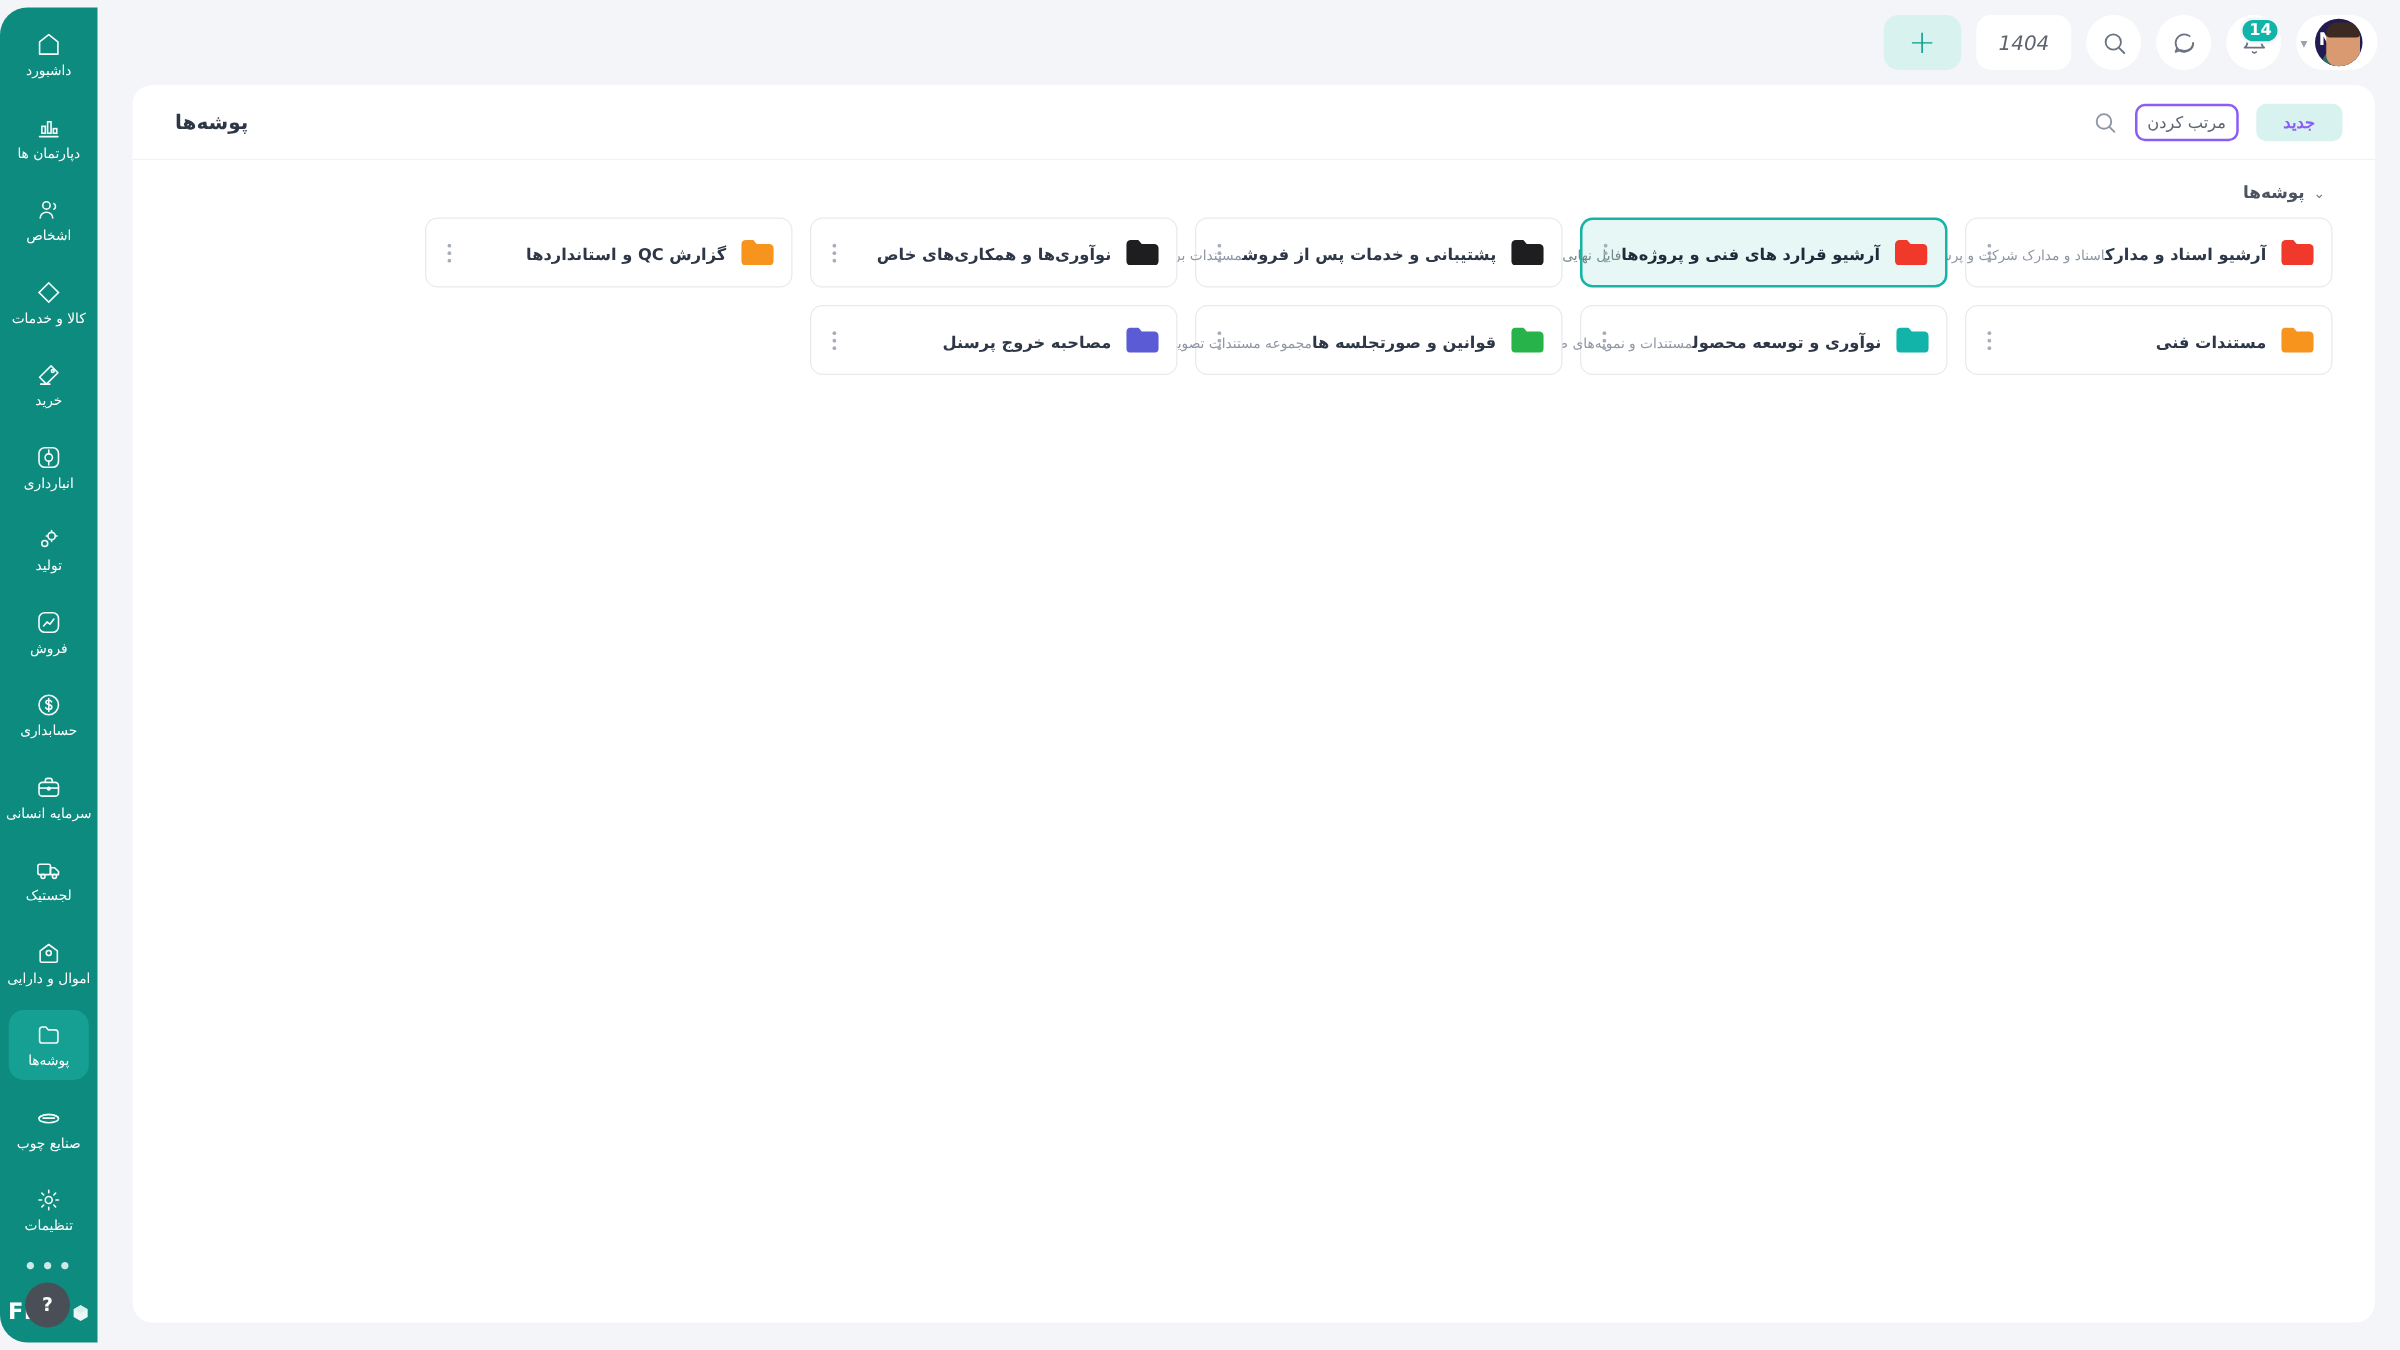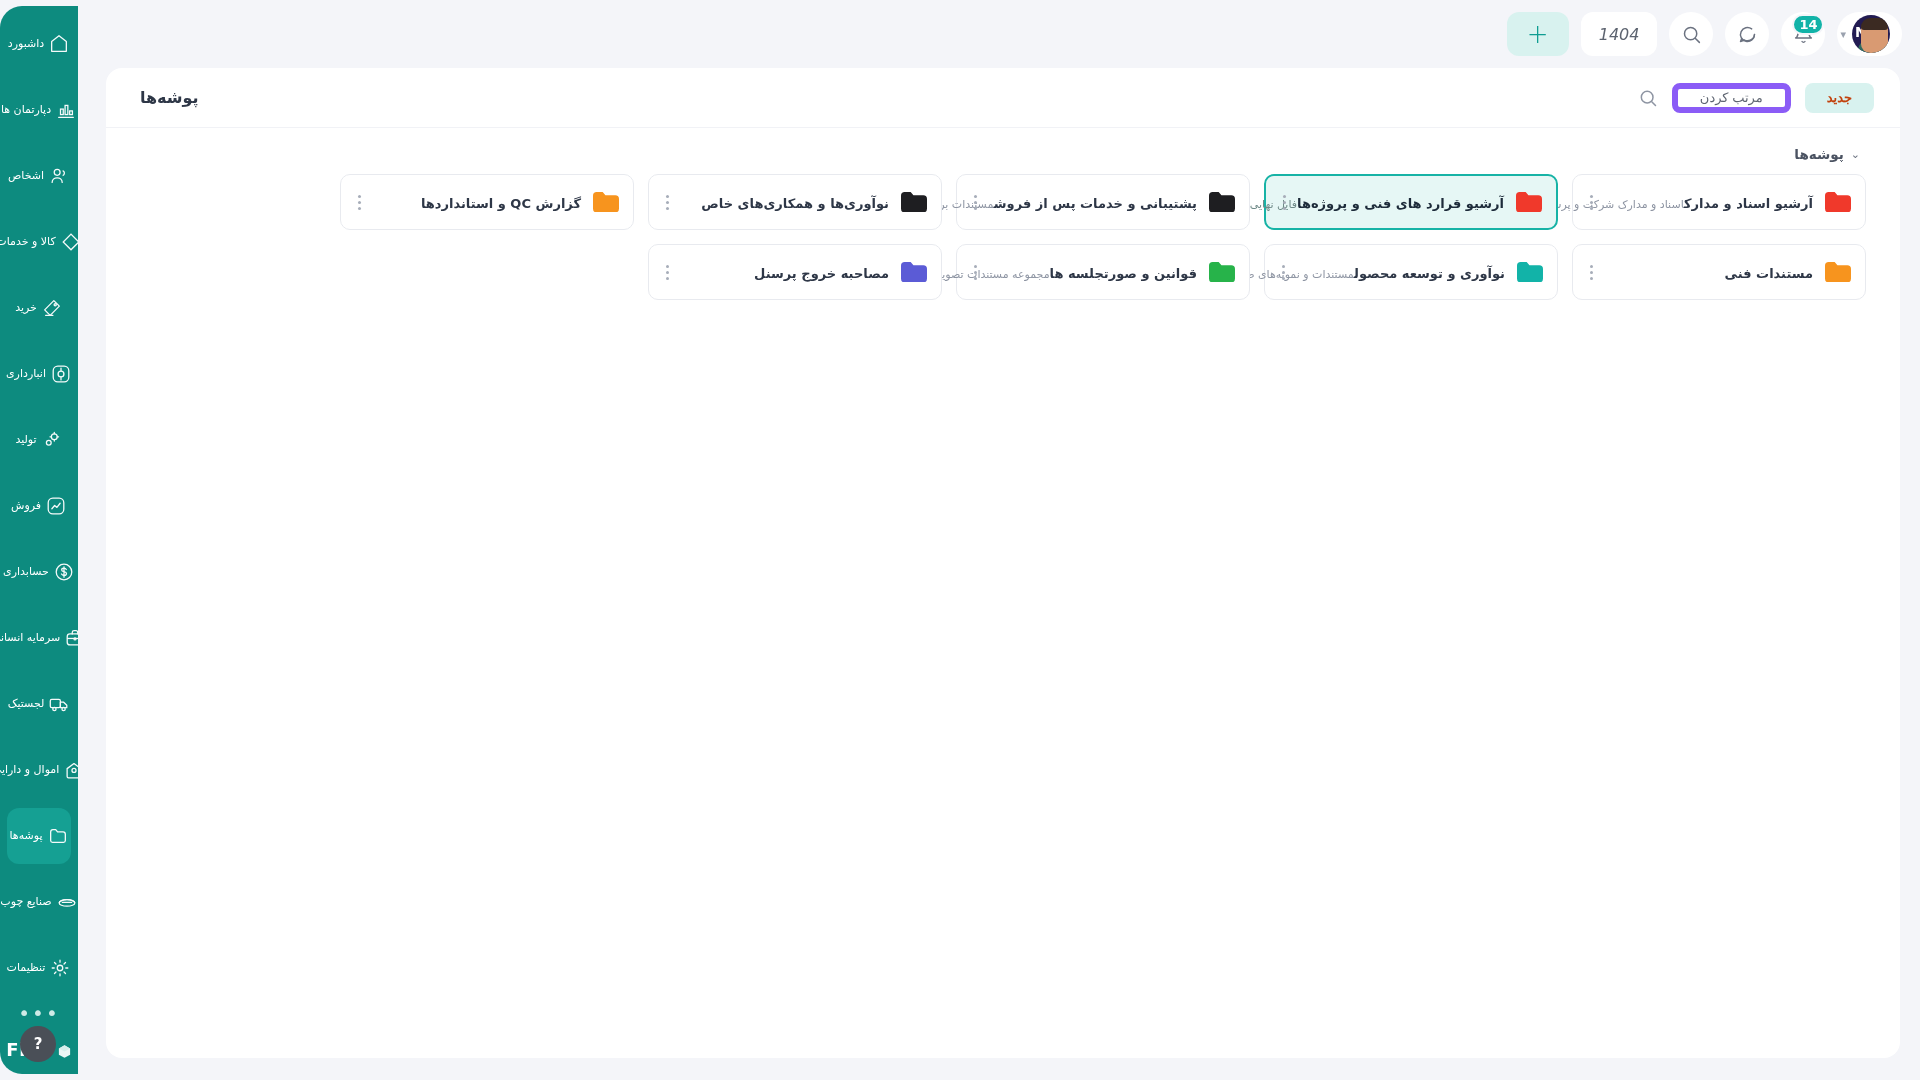--- a/index.html
+++ b/index.html
@@ -24,21 +24,21 @@
     border-radius: 22px 0 0 22px;
     display: flex; flex-direction: column; align-items: center;
     padding-top: 10px;
     position: relative;
     overflow: hidden;
   }
   .nav-list { width: 100%; display: flex; flex-direction: column; align-items: center; }
   .nav-item {
     width: 64px; min-height: 56px;
     margin-bottom: 10px;
-    display: flex; flex-direction: row; align-items: center; justify-content: center;
+    display: flex; flex-direction: column; align-items: center; justify-content: center;
     gap: 4px; border-radius: 12px; cursor: pointer;
     color: #ffffff;
   }
   .nav-item.active { background: #15a093; }
   .nav-item .ico { display: block; width: 22px; height: 22px; opacity: .96; }
   .nav-item .ico svg { width: 22px; height: 22px; display: block; }
   .nav-label { font-size: 11px; line-height: 1.1; white-space: nowrap; letter-spacing: .2px; }
   .nav-more { color:#cfeae6; font-size: 20px; letter-spacing: 2px; line-height: 10px; margin: 2px 0 10px; cursor:pointer; }
   .brand {
     position: absolute; bottom: 14px; left: 0; right: 0;
@@ -110,26 +110,26 @@
   .panel-head {
     height: 60px; flex: 0 0 60px;
     display: flex; align-items: center; justify-content: space-between;
     padding: 0 26px 0 34px;
     border-bottom: 1px solid #f1f2f6;
   }
   .page-title { font-size: 16px; font-weight: bold; color: #2e3747; }
   .head-tools { display: flex; align-items: center; gap: 14px; }
   .btn-new {
     height: 30px; padding: 0 22px; border-radius: 8px;
-    background: #d8f2ef; color: #c2410c; font-size: 13px; font-weight: bold;
+    background: #d8f2ef; color: #8b5cf6; font-size: 13px; font-weight: bold;
     display:flex; align-items:center; justify-content:center; cursor: pointer; border: none;
   }
   .btn-sort {
-    height: 30px; padding: 0 22px; border-radius: 8px;
-    background: #fff; border: 6px solid #8b5cf6; color: #5d6470; font-size: 13px;
+    height: 30px; padding: 0 8px; border-radius: 8px;
+    background: #fff; border: 2px solid #8b5cf6; color: #5d6470; font-size: 13px;
     display:flex; align-items:center; justify-content:center; cursor: pointer;
   }
   .search-ico { width: 20px; height: 20px; cursor: pointer; display:block; }
 
   .panel-body { flex: 1; padding: 18px 34px 0 26px; overflow: hidden; }
 
   .section-head {
     display: flex; align-items: center; justify-content: flex-start;
     gap: 7px; margin-bottom: 12px; cursor: pointer; width: fit-content;
     margin-right: 6px;

